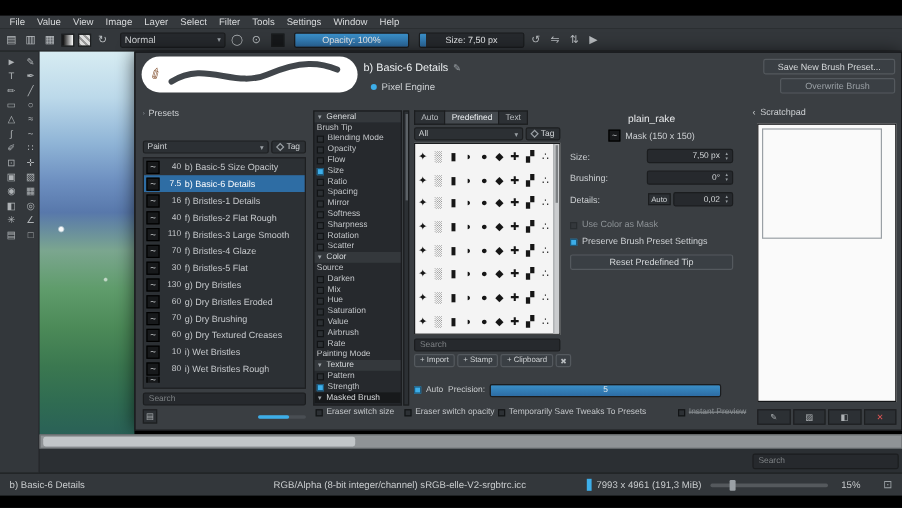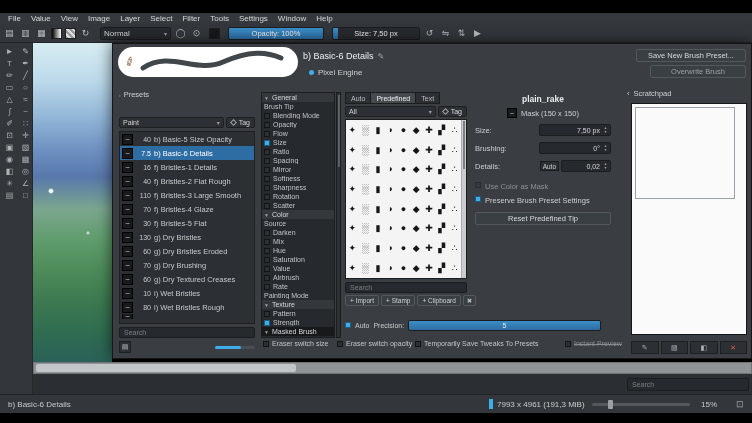--- a/index.html
+++ b/index.html
@@ -18,21 +18,21 @@
     border-bottom:1px solid #222527;display:flex;align-items:center;font-size:8px}
   .tb-group{display:inline-flex;align-items:center}
   .tb-icon{width:13px;height:13px;display:inline-flex;align-items:center;justify-content:center;
     font-size:9px;color:#b9bdc0;margin-left:3px}
   .chip{width:11px;height:11px;border:1px solid #1c1e20;margin-left:3px;display:inline-block}
   #chip-gradient{background:linear-gradient(90deg,#000,#fff)}
   #chip-pattern{background:repeating-linear-gradient(45deg,#999 0 2px,#ddd 2px 4px)}
   #chip-fg{background:#16181a;margin-left:6px}
   .tb-combo{height:13px;background:#26292d;border:1px solid #1b1d1f;border-radius:2px;
     display:flex;align-items:center;padding:0 3px;margin-left:8px;color:#d0d3d5}
-  #combo-blend{width:71px}
+  #combo-blend{width:88px}
   .combo-caret{margin-left:auto;font-size:6px;color:#9aa0a5;padding-left:3px}
   .tb-slider{position:relative;height:13px;background:#26292d;border:1px solid #1b1d1f;
     border-radius:2px;margin-left:8px;overflow:hidden}
   .tb-slider .fill{position:absolute;left:0;top:0;bottom:0;
     background:linear-gradient(180deg,#3a8fc8,#2d6ca3)}
   .tb-slider .lab{position:absolute;inset:0;display:flex;align-items:center;justify-content:center;
     font-size:7.5px;color:#e9ebed;white-space:nowrap}
   #slider-opacity{width:96px}
   #slider-size{width:88px}
 
@@ -131,36 +131,36 @@
     gap:4px;font-size:7px;color:#c9ccce}
   #precision-slider{flex:1;position:relative;height:11px;background:#26292d;
     border:1px solid #1b1d1f;border-radius:2px;overflow:hidden}
   #precision-slider .fill{position:absolute;inset:0;background:linear-gradient(180deg,#3a8fc8,#2d6ca3)}
   #precision-slider .lab{position:absolute;inset:0;display:flex;align-items:center;
     justify-content:center;font-size:7px;color:#e9ebed}
 
   
   #detail-panel{left:362px;top:50px;width:136px;font-size:7.5px;color:#cdd0d3}
   #detail-panel > div{position:absolute;left:0;width:136px}
-  #detail-name{top:0;text-align:center;font-size:8.5px;color:#e8eaec;font-weight:bold}
+  #detail-name{top:0;text-align:center;font-size:8.5px;color:#e8eaec;font-weight:normal}
   #detail-mask-row{top:14px;display:flex;align-items:center;gap:4px;justify-content:center}
   #mask-thumb{width:10px;height:10px;background:#17191b;border:1px solid #000;color:#cfd2d5;
     font-size:7px;line-height:9px;text-align:center}
   .detail-row{height:12px;display:flex;align-items:center}
   #row-size{top:30px}#row-rotation{top:48px}#row-spacing{top:66px}
   .spin{width:72px;height:12px;background:#26292d;border:1px solid #1b1d1f;border-radius:2px;
     display:flex;align-items:center;justify-content:flex-end;position:relative;
     padding-right:10px;font-size:7px;color:#d6d9db;margin-left:auto}
   .spin-sm{width:50px}
   .spin-arrows{position:absolute;right:1px;top:0;bottom:0;width:7px;display:flex;
     flex-direction:column;align-items:center;justify-content:center;font-size:4px;
     line-height:4px;color:#9aa0a5}
   .auto-chip{font-size:6.5px;border:1px solid #1b1d1f;background:#2c3034;padding:0 2px;
     height:10px;display:flex;align-items:center;margin-left:auto;margin-right:2px}
-  .check-row{display:flex;align-items:flex-start;gap:4px}
+  .check-row{display:flex;align-items:flex-end;gap:4px}
   #row-usecolor{top:88px;color:#8d9296}
   #row-preserve{top:102px}
   #reset-btn{top:118px;left:16px;width:120px;height:13px}
 
   
   #scratchpad{left:512px;top:1px;width:126px;height:311px}
   #scratchpad > div{position:absolute}
   #scratch-header{left:2px;top:44px;display:flex;align-items:center;gap:4px;font-size:7.5px;color:#cdd0d3}
   #scratch-canvas{left:6px;top:58px;width:116px;height:232px;background:#fafafa;border:1px solid #141618}
   #scratch-inner{position:absolute;left:3px;top:3px;width:100px;height:92px;border:1px solid #9aa0a5}
@@ -702,20 +702,21 @@
   <div id="hscroll">
     <div id="hscroll-thumb"></div>
   </div>
 
   <div id="underbar">
     <div id="docker-search" class="inputish">Search</div>
   </div>
 
   <div id="statusbar">
     <span id="sb-preset">b) Basic-6 Details</span>
+    <span id="sb-profile">RGB/Alpha (8-bit integer/channel)  sRGB-elle-V2-srgbtrc.icc</span>
     <span id="sb-memchip"></span>
     <span id="sb-mem">7993 x 4961 (191,3 MiB)</span>
     <div id="sb-zoom-track"></div>
     <div id="sb-zoom-handle"></div>
     <span id="sb-zoom">15%</span>
     <span id="sb-canvasonly">⊡</span>
   </div>
 </div>
 
 </body></html>

